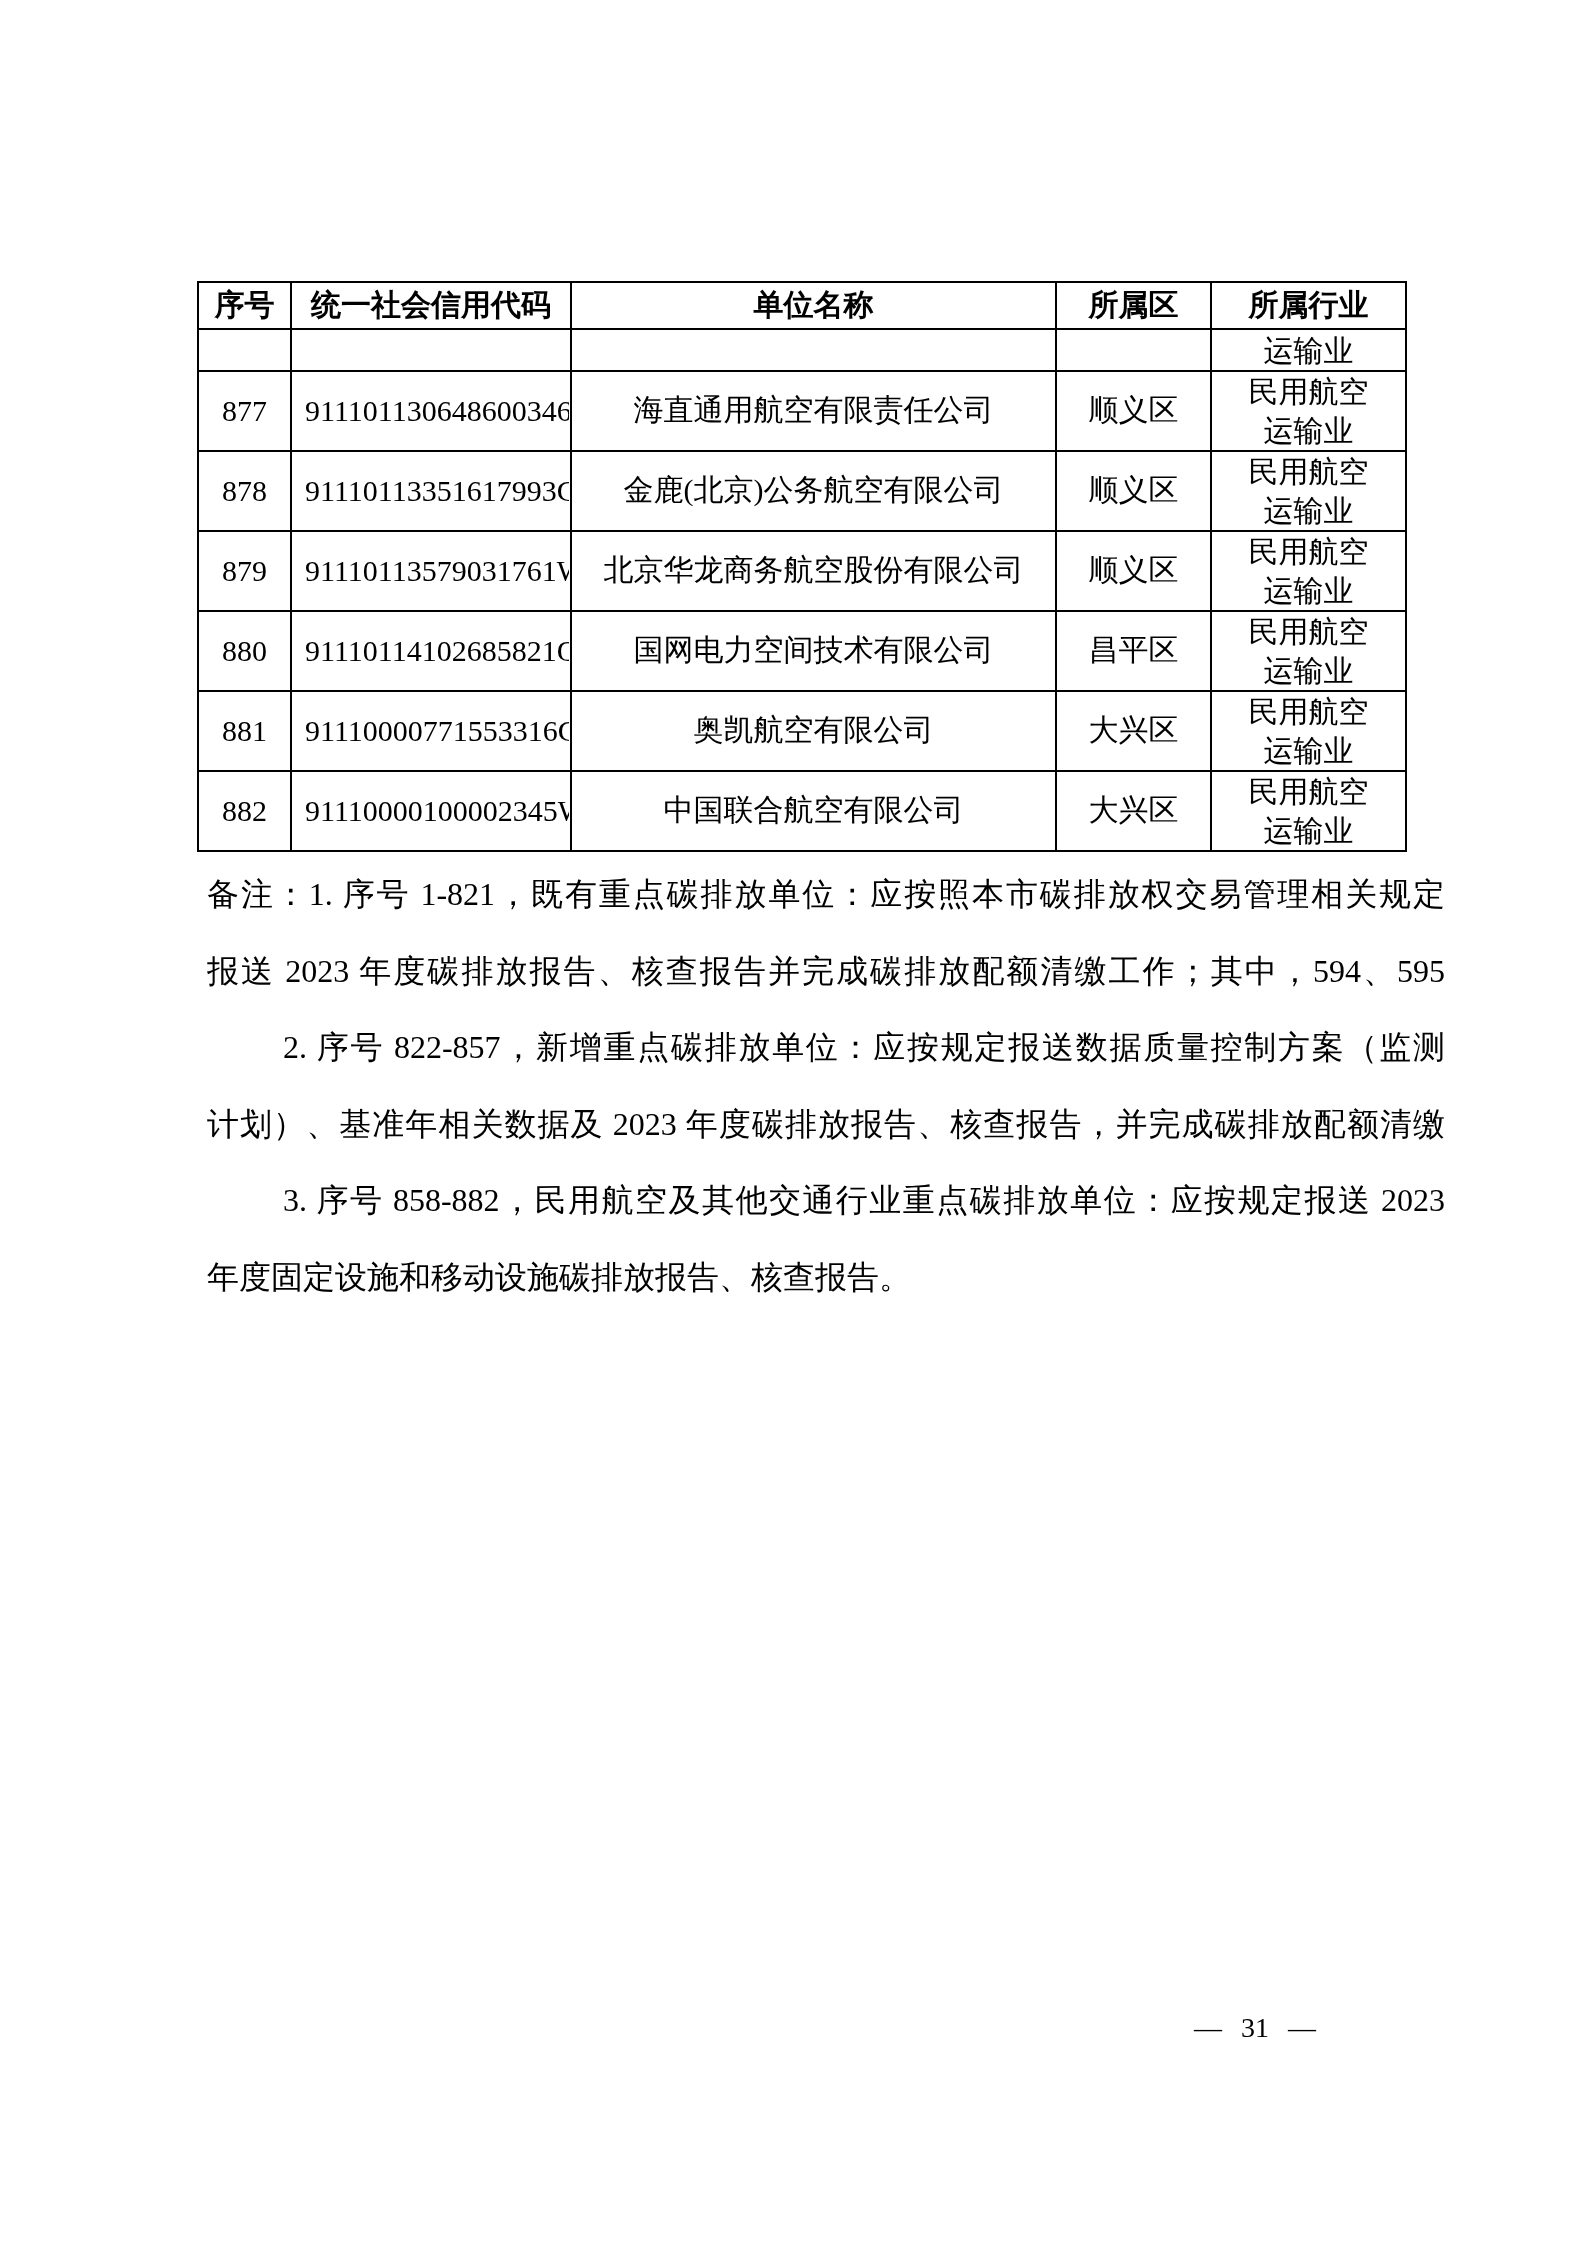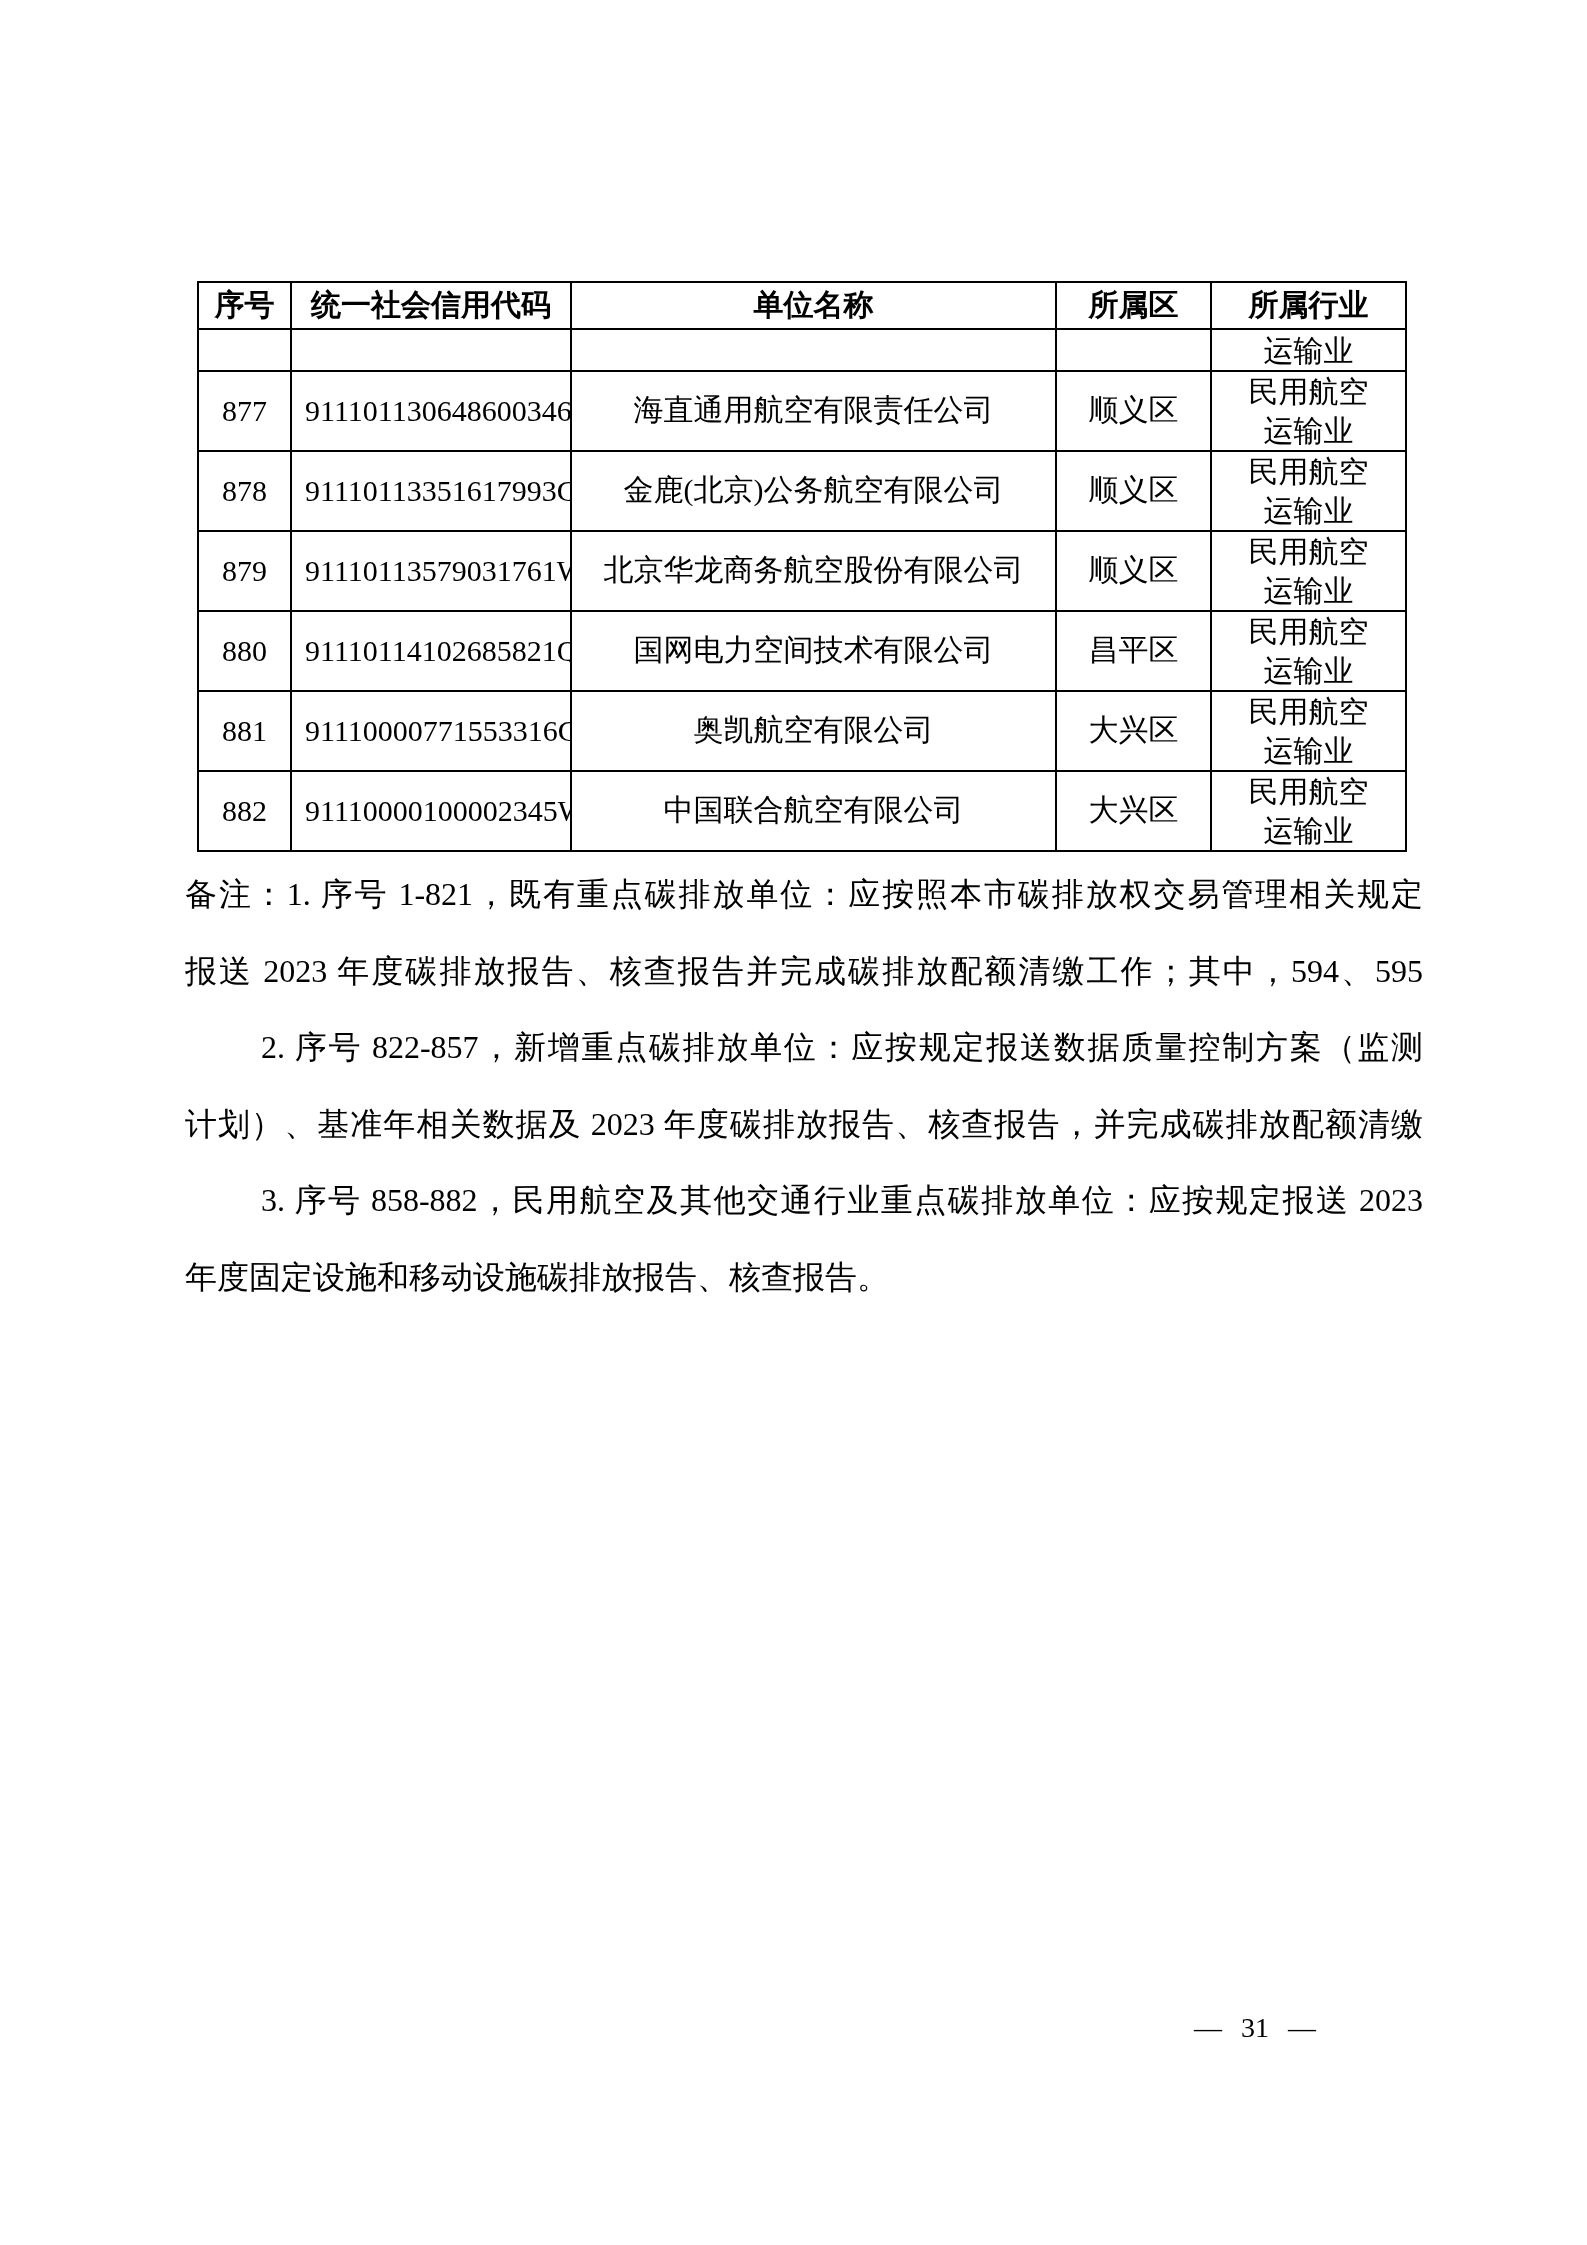--- a/index.html
+++ b/index.html
@@ -29,33 +29,33 @@
     border: 2px solid #000000;
     text-align: center;
     vertical-align: middle;
     overflow: hidden;
     padding: 0 13px;
   }
   table.units thead tr { height: 47px; }
   table.units th { font-weight: bold; font-size: 30px; }
   tr.cont-row { height: 41px; }
   tr.data-row { height: 78px; margin-top: 9px; }
-  td.code { font-size: 30px; letter-spacing: 0px; }
+  td.code { font-size: 30px; letter-spacing: 0px; border-radius: 25px; }
   span.industry {
     display: inline-block;
     max-width: 128px;
     text-align: center;
     line-height: 39px;
     vertical-align: middle;
   }
 
   
   .notes {
     position: absolute;
-    left: 185px; top: 856px;
+    left: 207px; top: 856px;
     width: 1238px;
     font-size: 32px;
     line-height: 76.5px;
   }
   .note-line { text-align: justify; text-align-last: justify; }
   .note-line.end { text-align: left; text-align-last: left; }
   .note-line.indent { padding-left: 76px; }
 
   
   .pageno {

